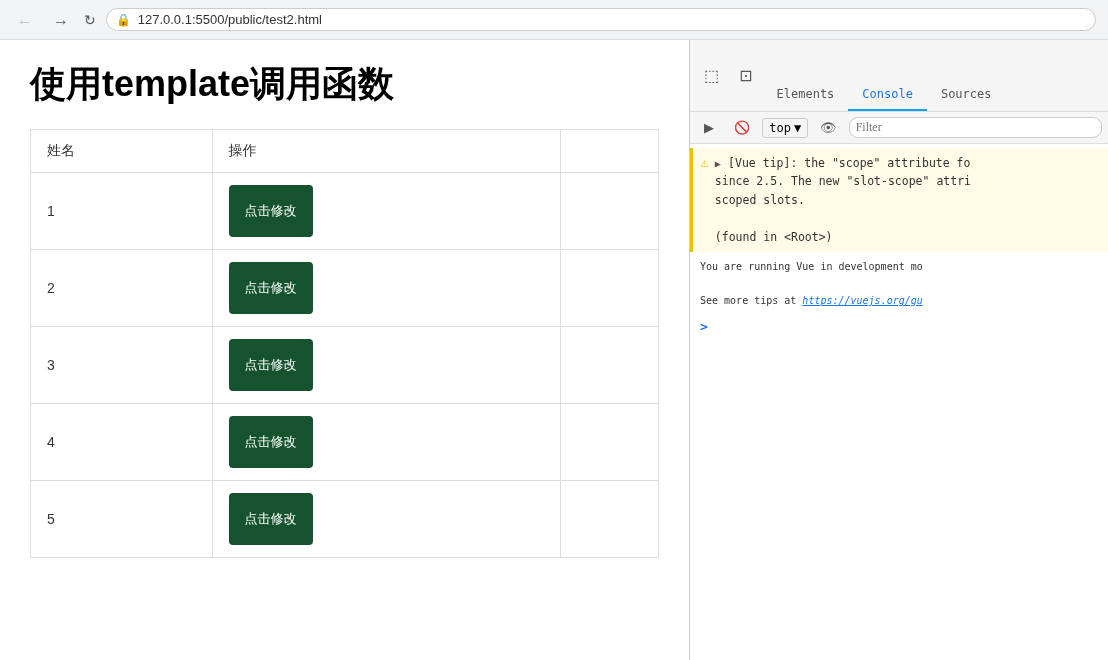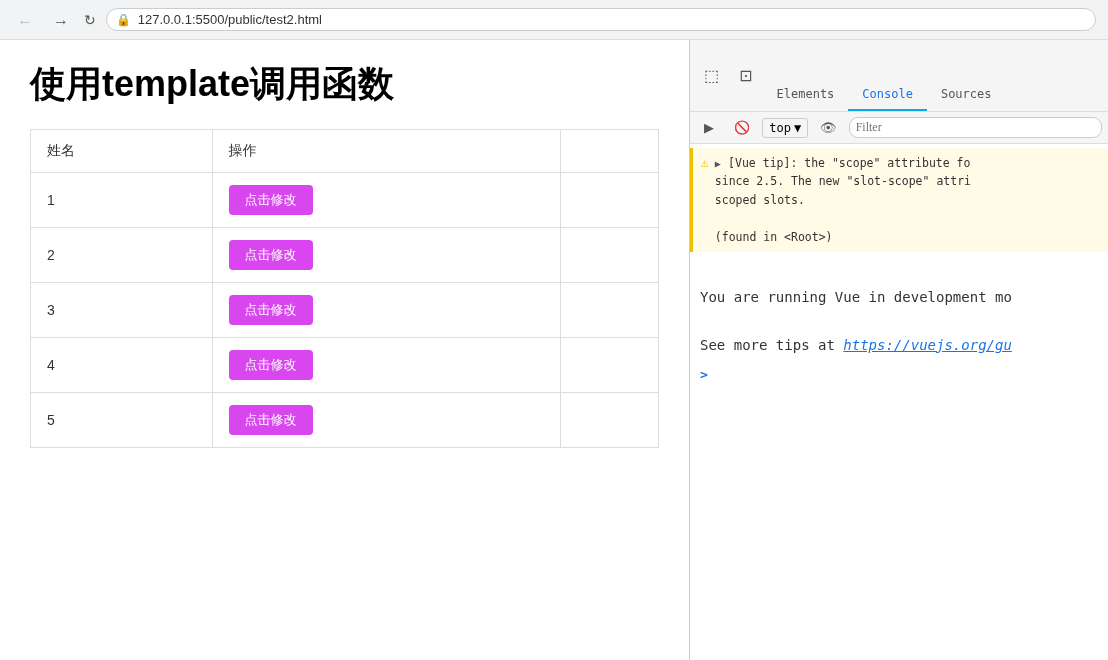--- a/index.html
+++ b/index.html
@@ -82,24 +82,24 @@
       font-weight: normal;
       font-size: 14px;
       color: #333;
       font-family: Liberation Mono, monospace;
     }
     .data-table td {
       font-size: 14px;
       color: #333;
     }
     .edit-btn {
-      background: #d946ef;
+      background: #14532d;
       color: #fff;
       border: none;
-      padding: 6px 16px;
+      padding: 17px 16px;
       border-radius: 4px;
       cursor: pointer;
       font-size: 13px;
     }
 
     
     .devtools {
       flex: 1;
       background: #fff;
       display: flex;
@@ -188,23 +188,22 @@
       gap: 6px;
       align-items: flex-start;
     }
     .warning-icon { color: #f0c000; font-size: 13px; flex-shrink: 0; margin-top: 1px; }
     .console-warning-text { color: #333; font-size: 11.5px; line-height: 1.6; }
     .console-link { color: #1a73e8; text-decoration: underline; cursor: pointer; font-style: italic; }
 
     .console-info {
       padding: 6px 10px;
       color: #333;
-      font-size: 14px;
+      font-size: 10px;
       line-height: 1.7;
-      margin-top: 28px;
     }
     .console-prompt {
       padding: 4px 10px;
       color: #1a73e8;
       font-size: 13px;
       font-weight: bold;
     }
     .expand-arrow { color: #555; font-size: 10px; }
   </style>
 </head>

